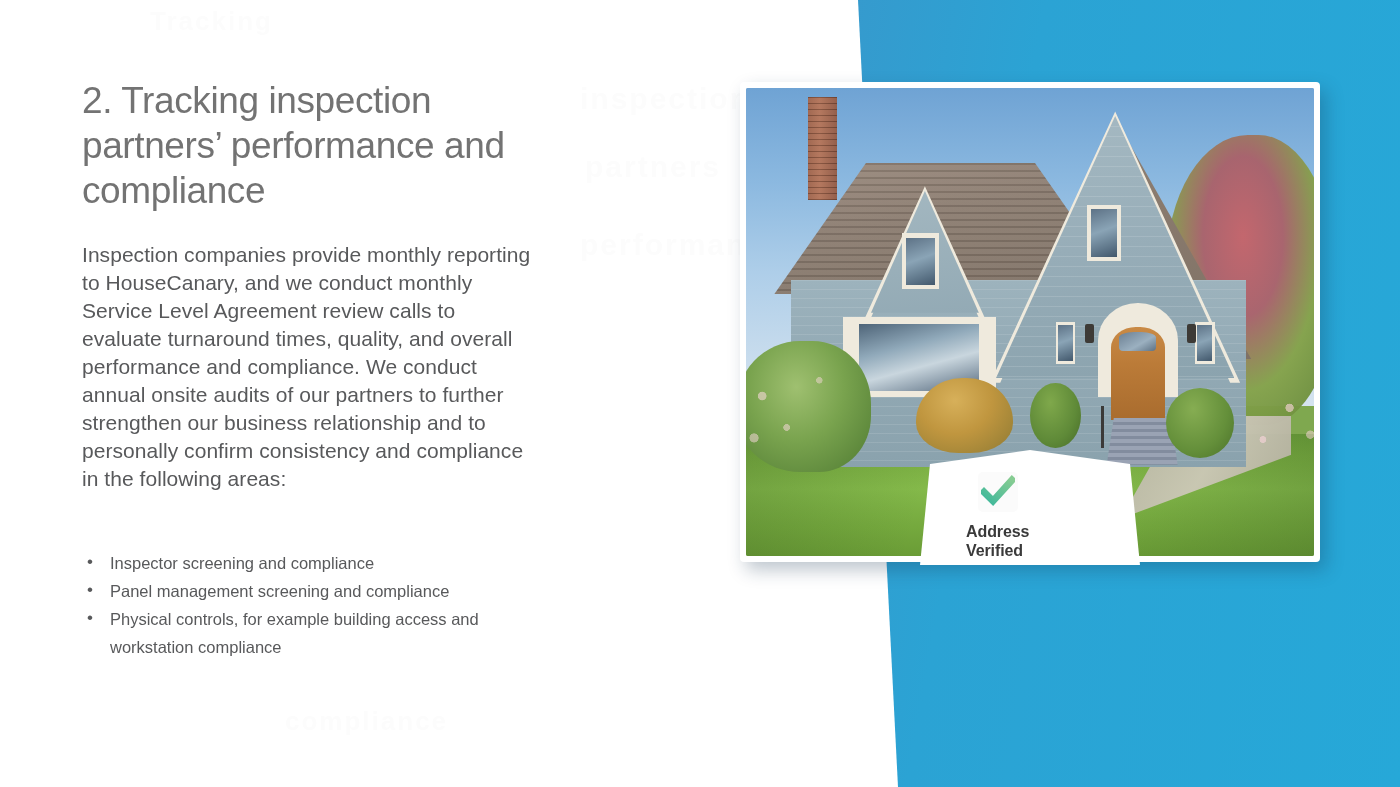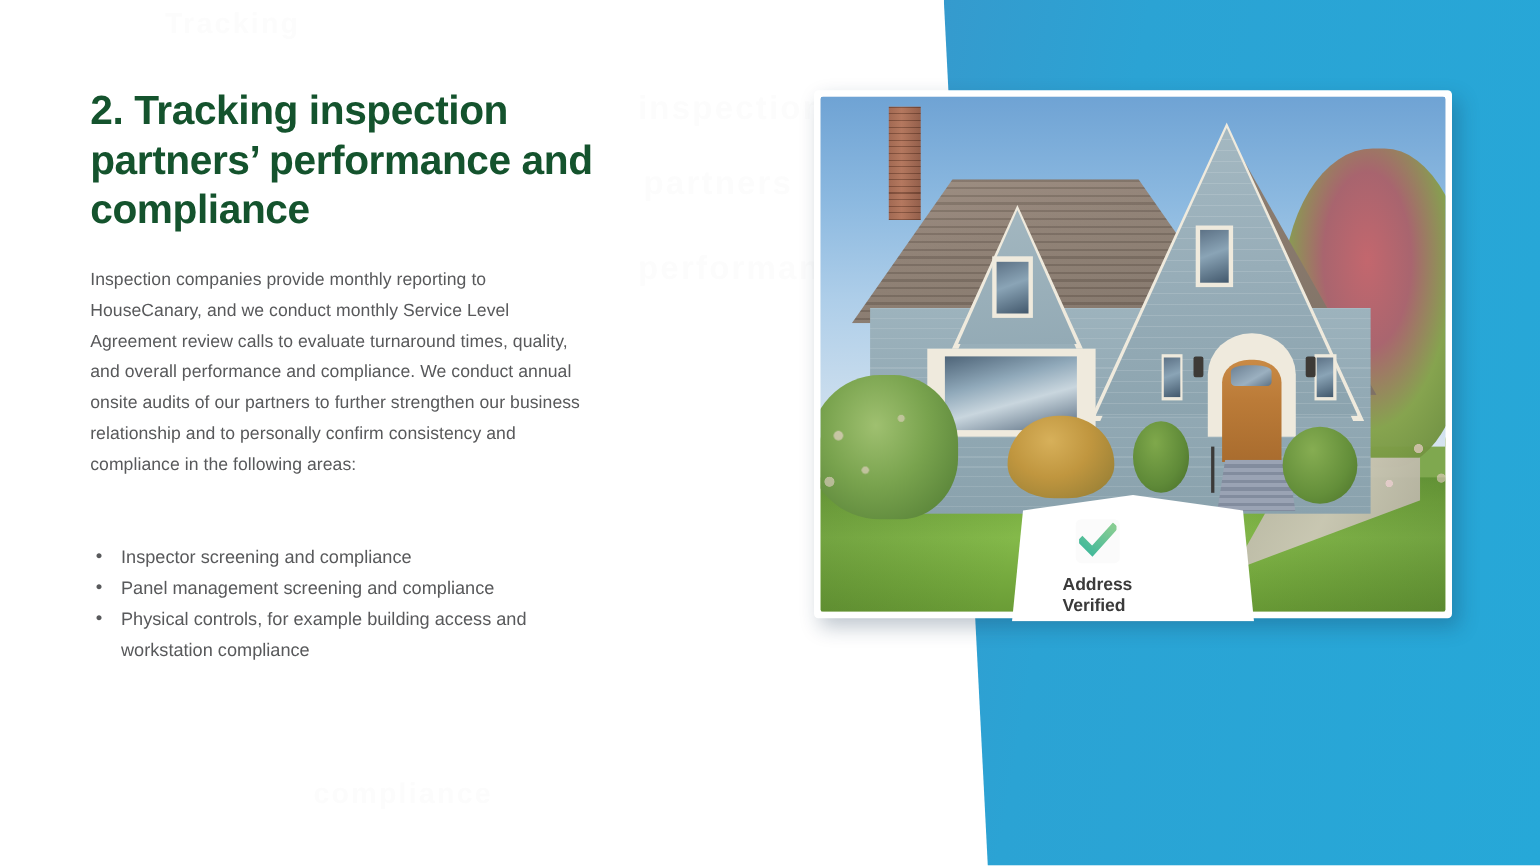--- a/index.html
+++ b/index.html
@@ -53,27 +53,27 @@
   .content {
     position: absolute;
     left: 82px;
     top: 78px;
     width: 470px;
   }
   .headline {
     margin: 0;
     font-size: 37px;
     line-height: 45px;
-    font-weight: 700;
-    color: #14532d;
+    font-weight: 400;
+    color: #737373;
     letter-spacing: -0.4px;
   }
   .body-para {
     margin: 28px 0 0 0;
-    font-size: 16px;
+    font-size: 21px;
     line-height: 28px;
     color: #58595b;
     letter-spacing: 0.05px;
     width: 452px;
   }
   .bullets {
     margin: 56px 0 0 0;
     padding: 0;
     list-style: none;
     width: 440px;

